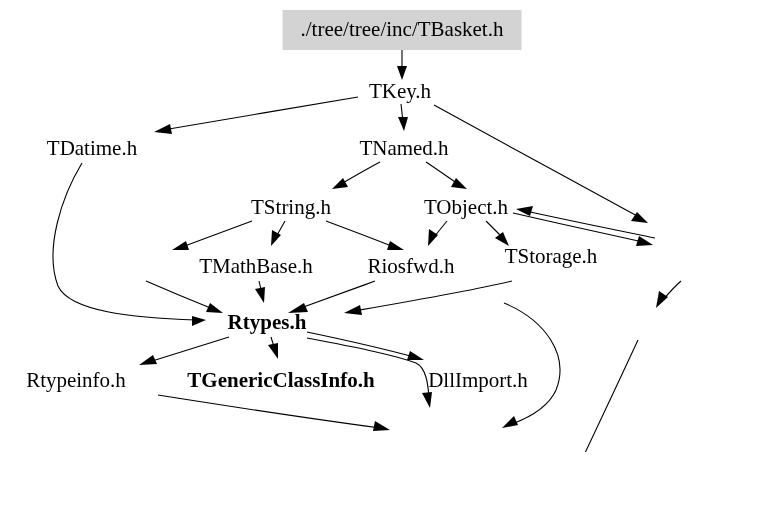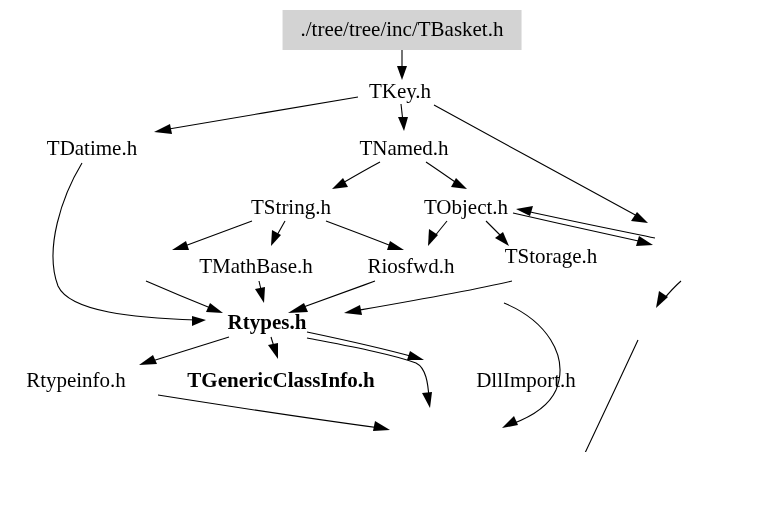--- a/index.html
+++ b/index.html
@@ -150,17 +150,17 @@
   <div class="node" style="left:551px; top:256px;">TStorage.h</div>
 
 
   <div class="node" style="left:267px; top:322px;font-weight:bold;">Rtypes.h</div>
 
 
   <div class="node" style="left:76px; top:380px;">Rtypeinfo.h</div>
 
   <div class="node" style="left:281px; top:380px;font-weight:bold;">TGenericClassInfo.h</div>
 
-  <div class="node" style="left:478px; top:380px;margin-left:48px;">DllImport.h</div>
+  <div class="node" style="left:478px; top:380px;">DllImport.h</div>
 
 
 
 </div>
 
 </body></html>

